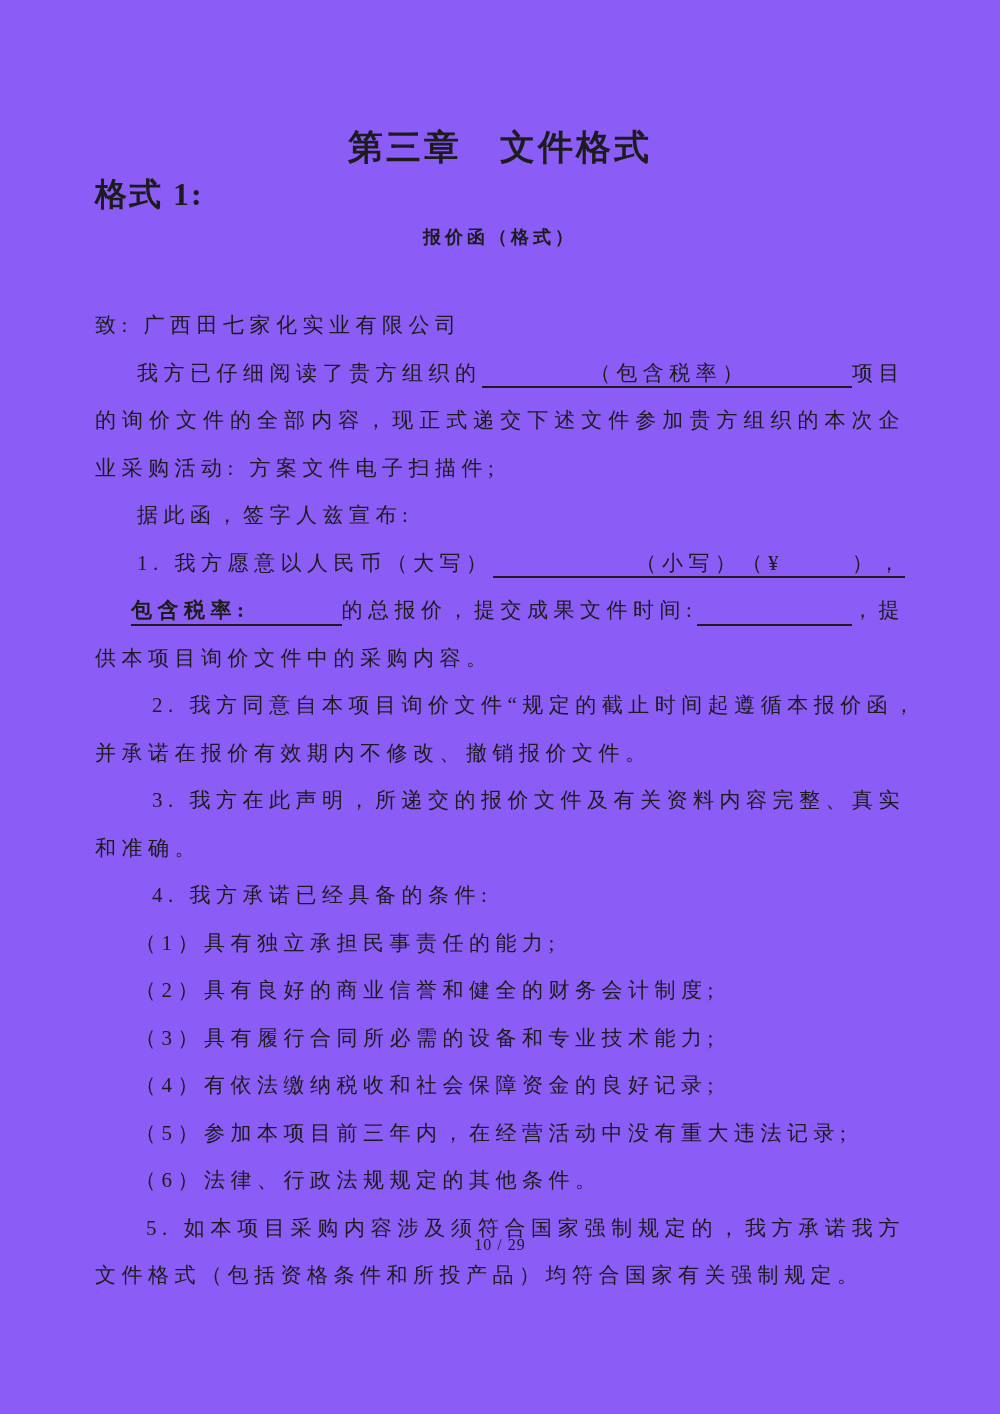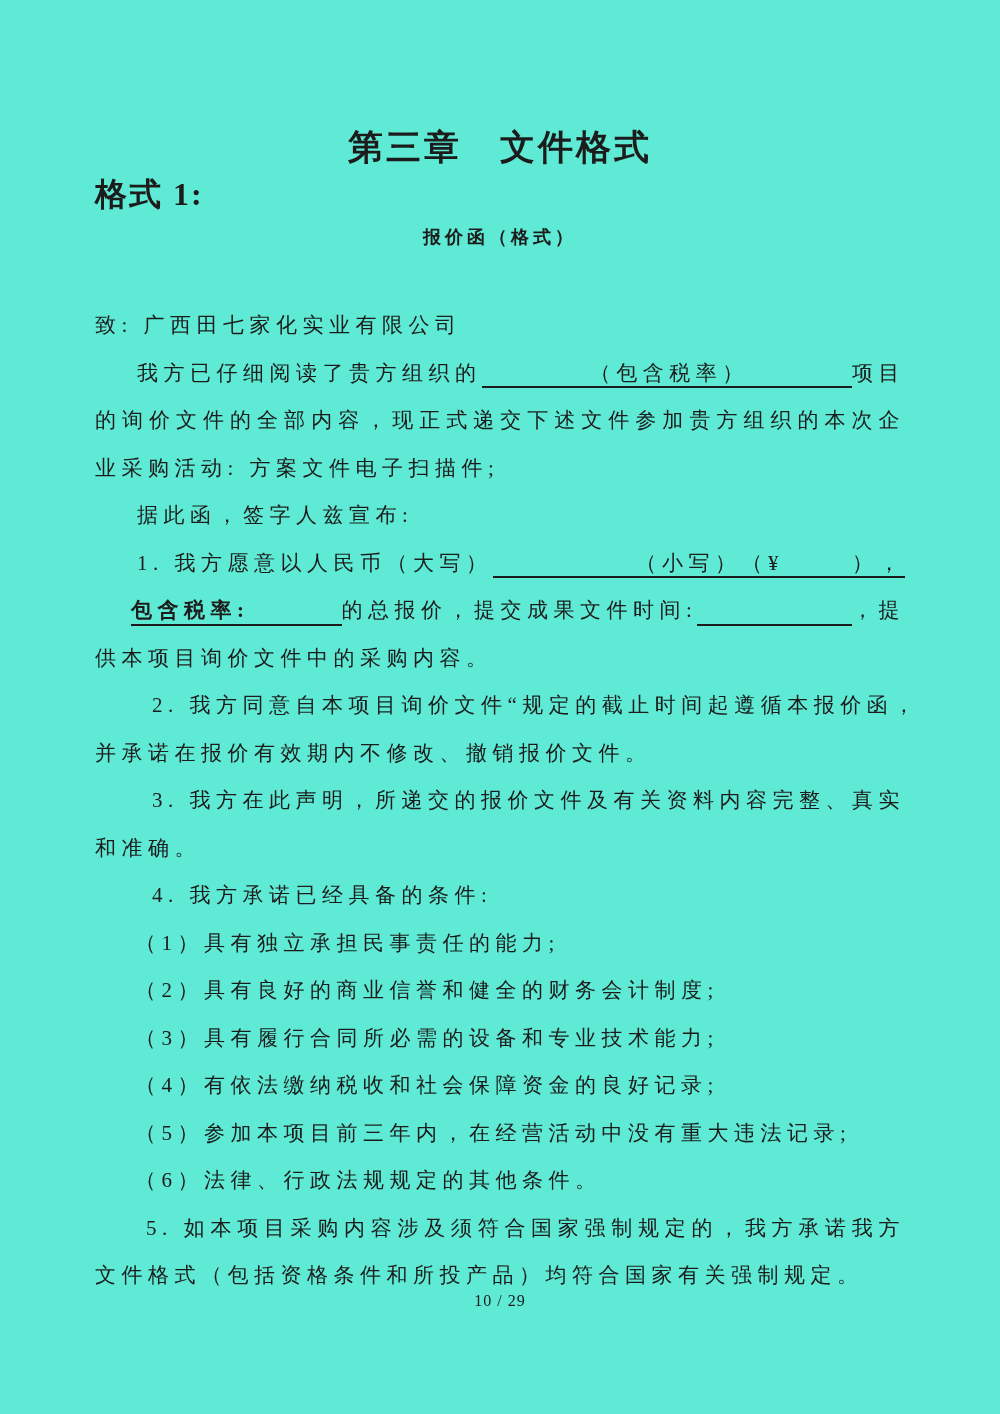--- a/index.html
+++ b/index.html
@@ -1,20 +1,20 @@
 <!DOCTYPE html>
 <html><head>
 <meta charset="utf-8">
 <style>
   html, body { margin: 0; padding: 0; background: #ffffff; }
   .page {
     position: relative;
     width: 1000px;
     height: 1414px;
-    background: #5eead4;
+    background: #8b5cf6;
     color: #1c1c1c;
     font-family: "Liberation Serif", "DejaVu Serif", serif;
     overflow: hidden;
   }
   .chapter-title {
     position: absolute;
     top: 124px; left: 0; right: 0;
     text-align: center;
     font-size: 35px;
     font-weight: bold;
@@ -67,21 +67,21 @@
     background: #1c1c1c;
   }
   .ulgroup { display: flex; align-items: stretch; }
   .b { font-weight: bold; margin-left: 36px; }
   .ind2  { padding-left: 42px; }
   .ind2b { padding-left: 57px; }
   .ind1g { padding-left: 40px; }
   .ind2c { padding-left: 51px; }
   .footer {
     position: absolute;
-    top: 1292px; left: 0; right: 0;
+    top: 1236px; left: 0; right: 0;
     text-align: center;
     font-size: 16px;
     letter-spacing: 1px;
   }
 </style>
 </head>
 <body>
 
 <div class="page">
 

